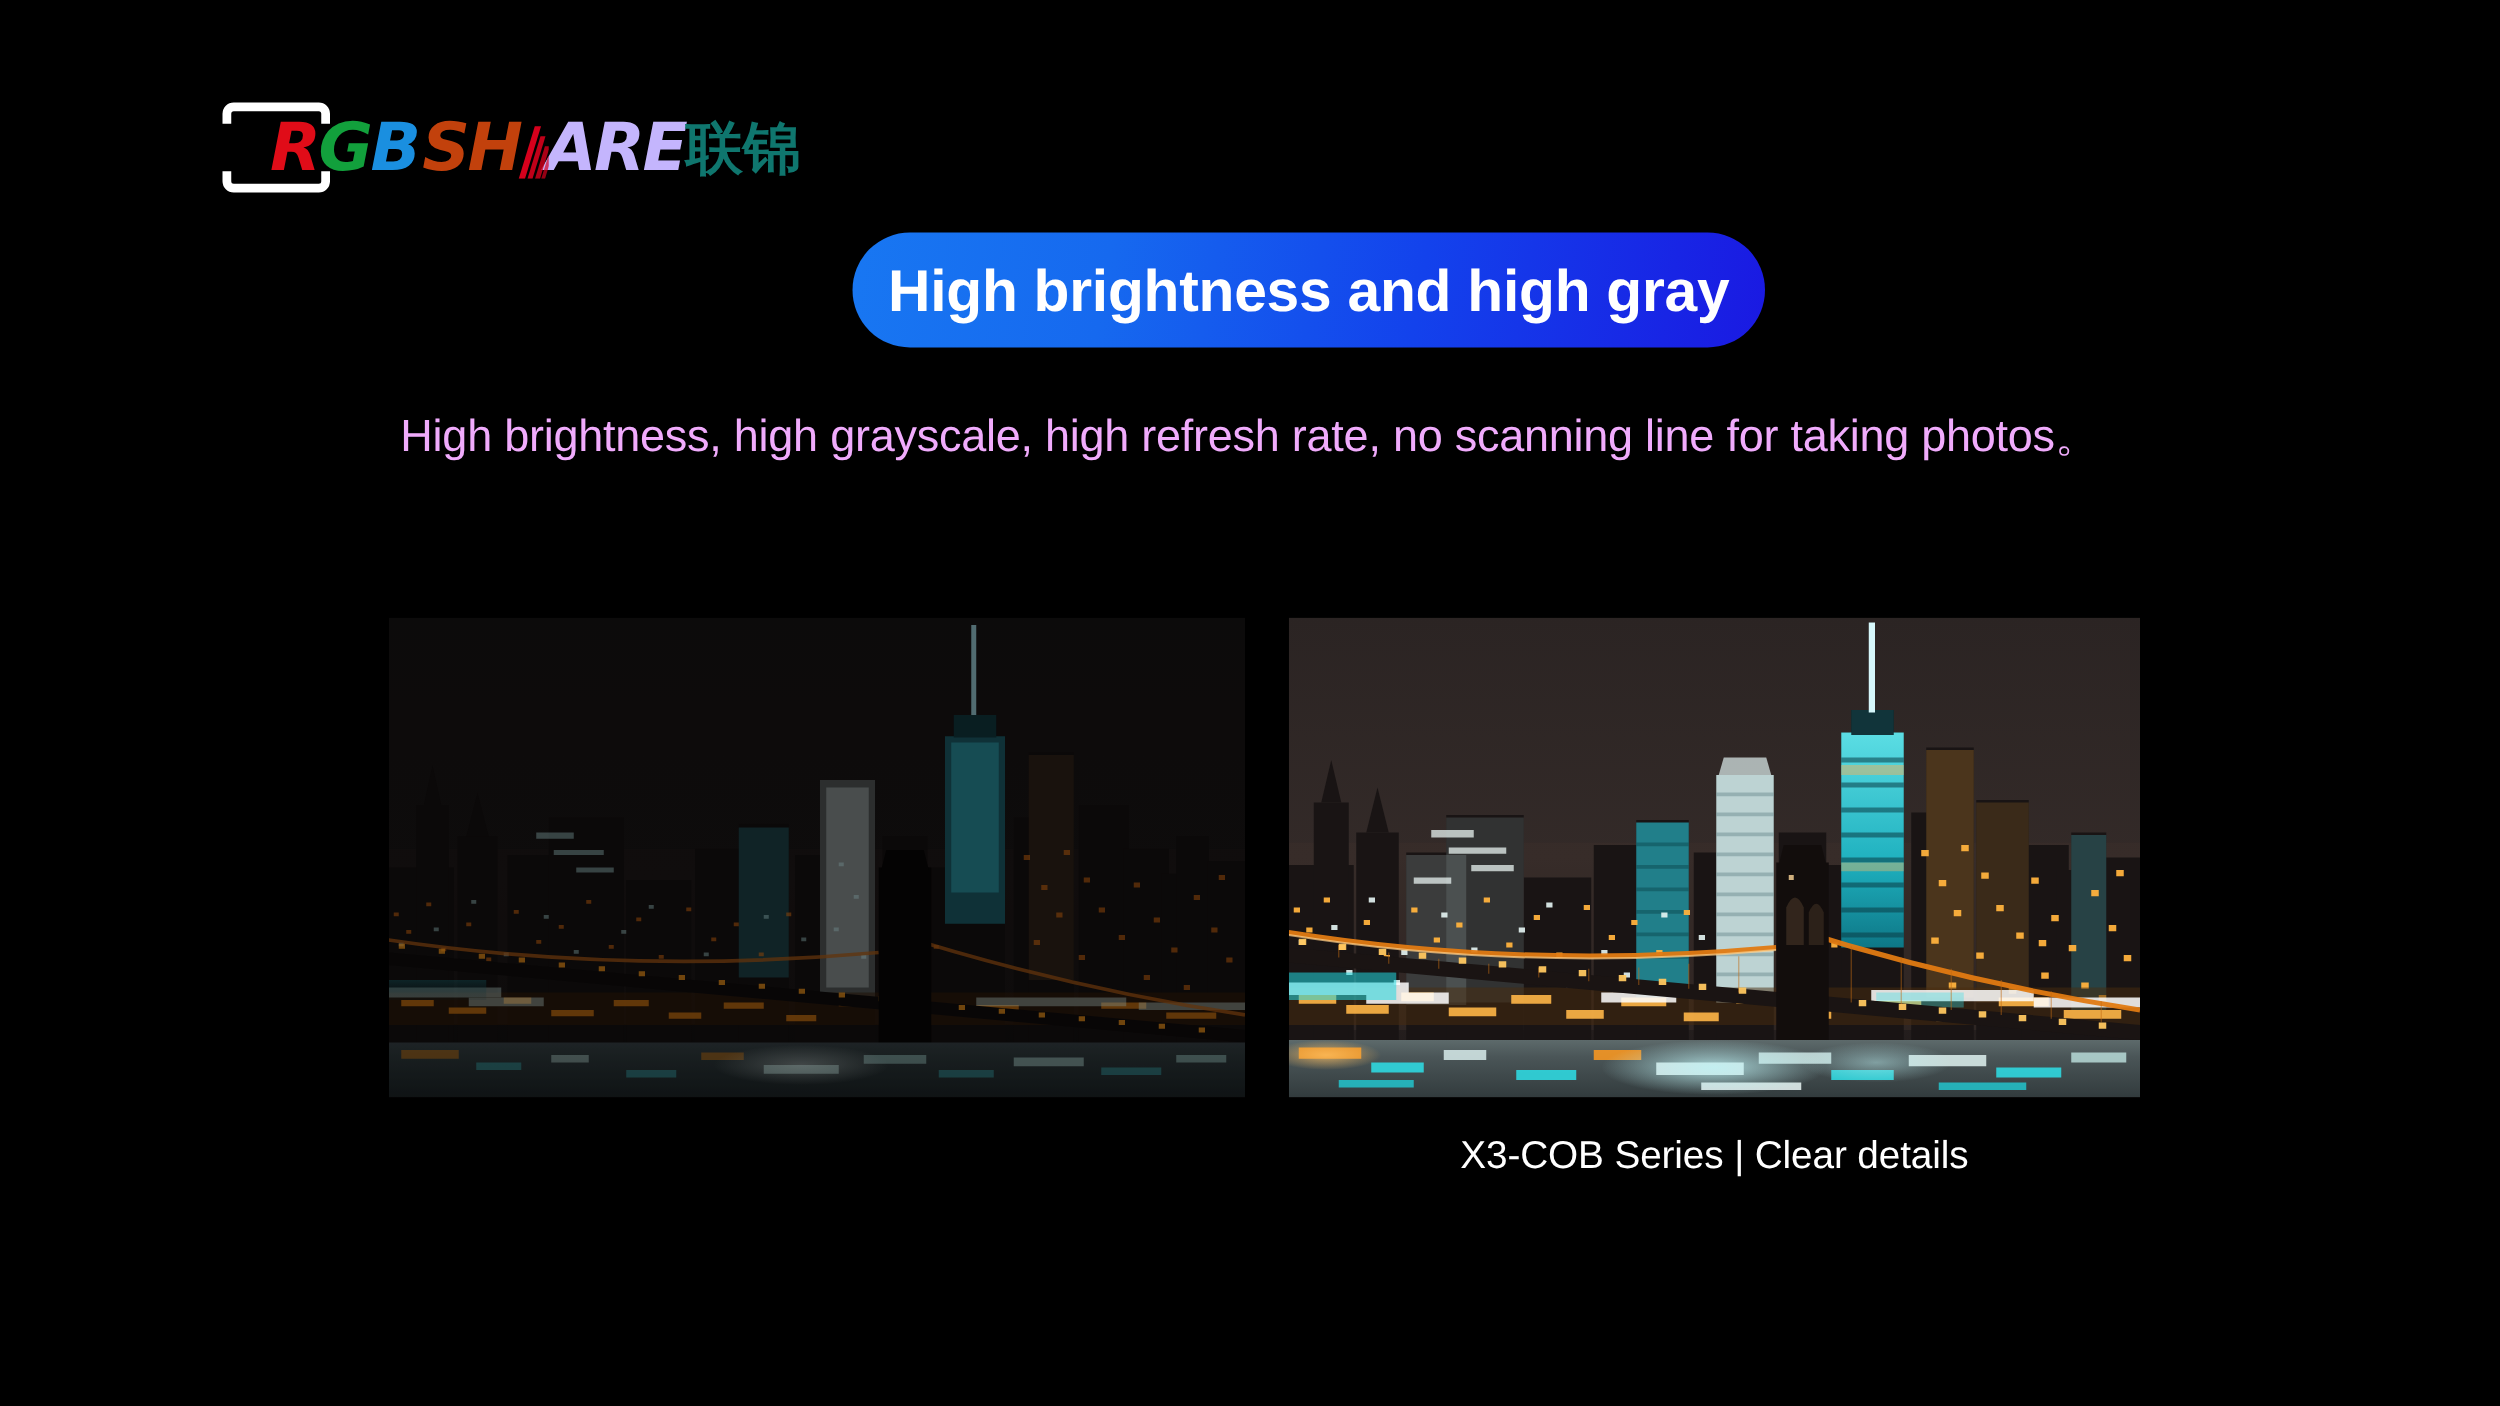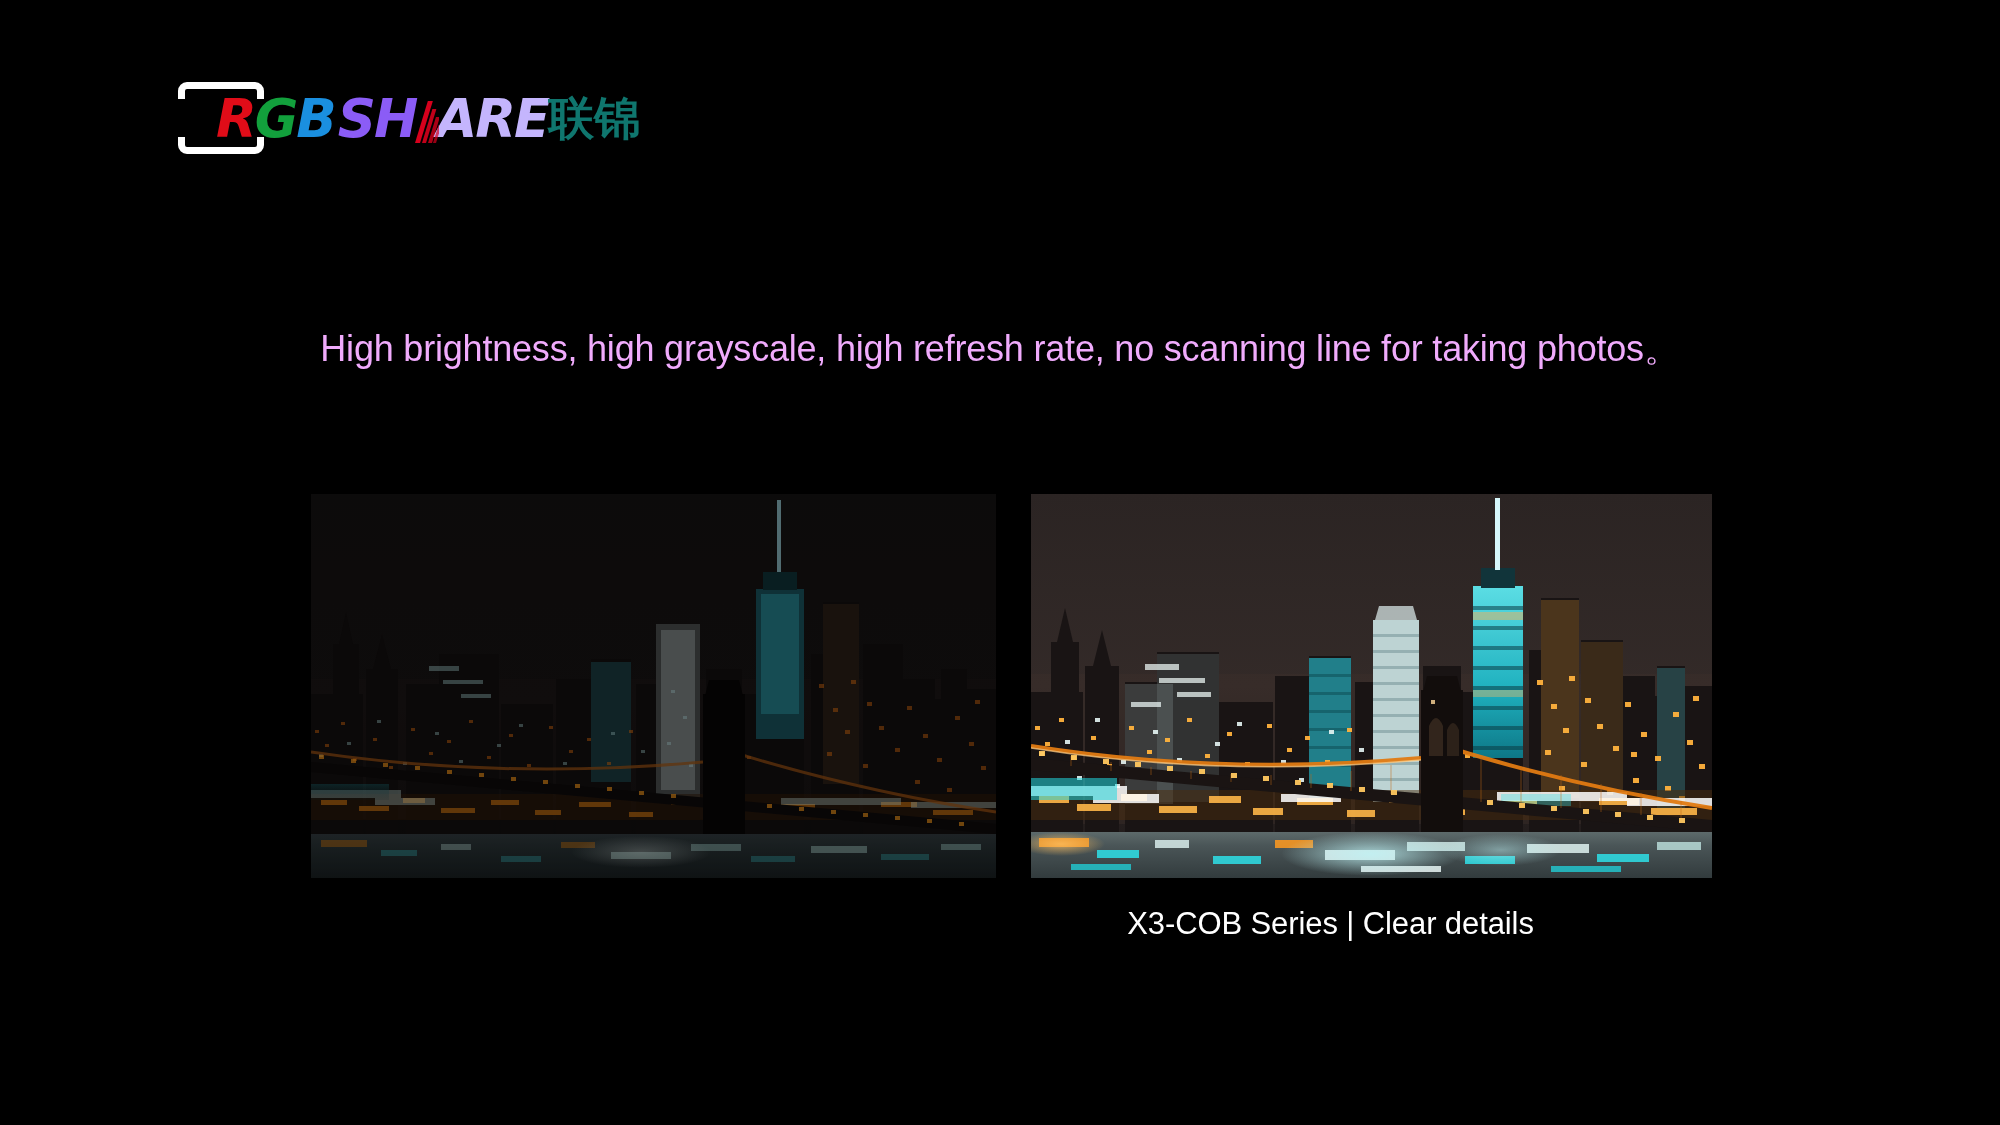--- a/index.html
+++ b/index.html
@@ -22,21 +22,21 @@
   .logo-mark .notch-r{position:absolute;right:-2px;top:17px;width:11px;height:38px;background:#000;}
   .logo-word{
     position:relative;margin-left:-48px;
     font-family:"DejaVu Sans","Liberation Sans",sans-serif;
     font-weight:700;font-style:italic;font-size:53px;letter-spacing:-2px;
     line-height:1;white-space:nowrap;display:flex;align-items:center;
   }
   .lw-r{color:#e00c18;}
   .lw-g{color:#12a03c;}
   .lw-b{color:#1a8fe0;}
-  .lw-sh{color:#8b5cf6;margin-left:3px;}
+  .lw-sh{color:#c2410c;margin-left:3px;}
   .lw-are{color:#c4b5fd;}
   .lw-slash{
     position:relative;display:inline-block;width:26px;height:50px;overflow:hidden;
     margin:0 -3px;
   }
   .lw-slash i{
     position:absolute;display:block;background:#d6001c;transform-origin:bottom center;
   }
   .lw-cn{
     color:#0f766e;font-style:normal;font-weight:700;font-size:46px;
@@ -69,21 +69,21 @@
   .img-left{left:311px;top:494px;width:685px;height:384px;}
   .img-right{left:1031px;top:494px;width:681px;height:384px;}
   .img-wrap svg{display:block;width:100%;height:100%;}
 
   
   .caption{
     position:absolute;top:906px;color:#ffffff;font-size:31px;font-weight:400;
     text-align:center;white-space:nowrap;letter-spacing:-0.1px;
   }
   .cap-left{left:311px;width:685px;}
-  .cap-right{left:990px;width:681px;}
+  .cap-right{left:1031px;width:681px;}
 </style>
 </head>
 <body>
 
 <div class="slide">
 
   <div class="logo">
     <div class="logo-mark">
       <div class="frame"></div>
       <div class="notch-l"></div>
@@ -98,20 +98,23 @@
           <i style="left:2px;bottom:0;width:5px;height:42px;transform:skewX(-17deg);"></i>
           <i style="left:9px;bottom:0;width:4px;height:34px;transform:skewX(-17deg);opacity:.9;"></i>
           <i style="left:15px;bottom:0;width:4px;height:26px;transform:skewX(-17deg);opacity:.8;"></i>
           <i style="left:20px;bottom:0;width:3px;height:18px;transform:skewX(-17deg);opacity:.7;"></i>
         </span>
         <span class="lw-are">ARE</span>
         <span class="lw-cn">联锦</span>
     </div>
   </div>
 
+  <div class="title-pill">
+    <span class="title-text">High brightness and high gray</span>
+  </div>
 
   <div class="subtitle">High brightness, high grayscale, high refresh rate, no scanning line for taking photos。</div>
 
   <div class="img-wrap img-left">
     <svg viewBox="0 0 685 384" preserveAspectRatio="none">
       <defs>
         <linearGradient id="skyL" x1="0" y1="0" x2="0" y2="1">
           <stop offset="0" stop-color="#121010"></stop>
           <stop offset="0.55" stop-color="#151212"></stop>
           <stop offset="1" stop-color="#0d0b0b"></stop>

